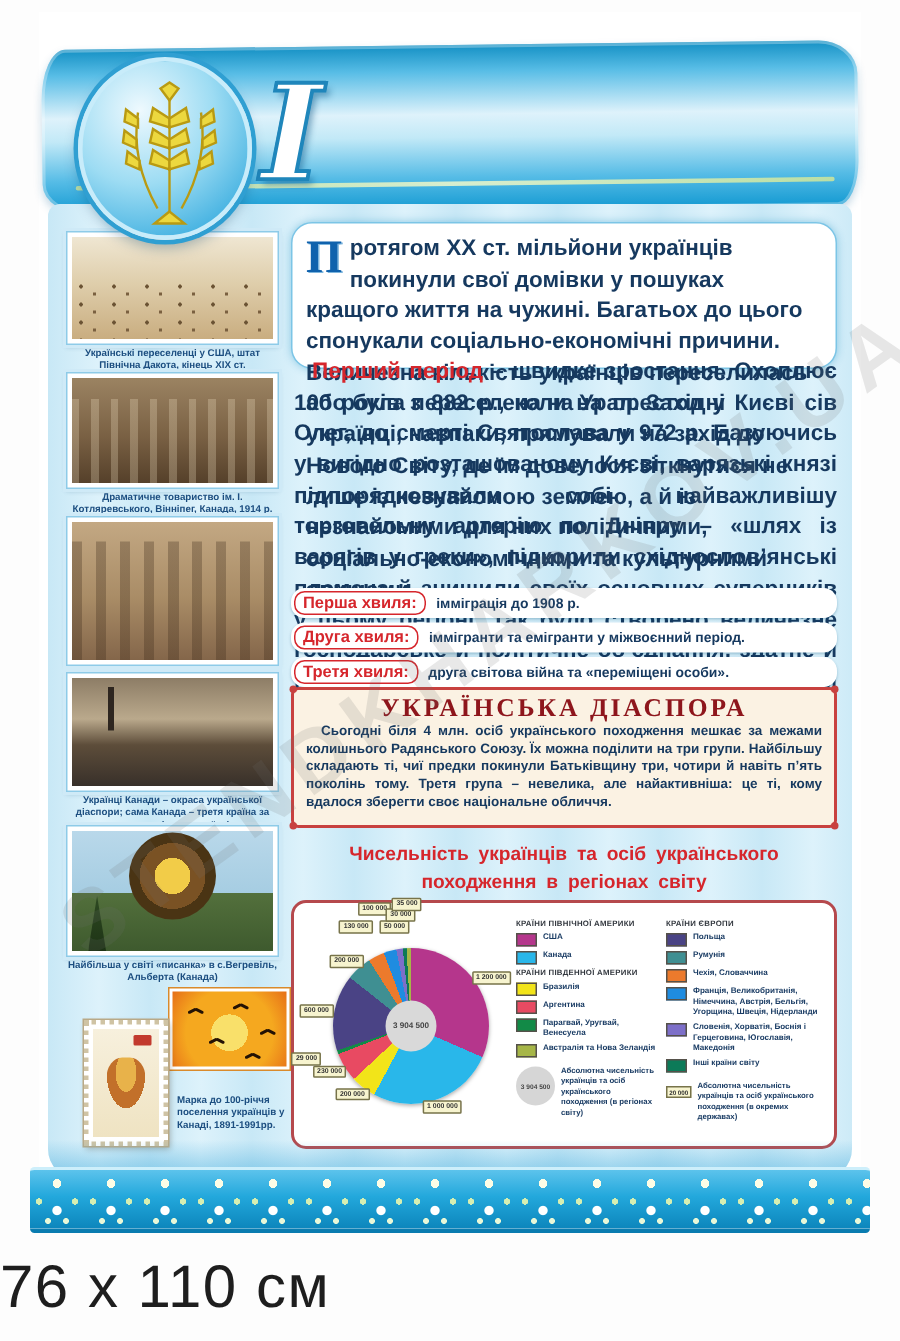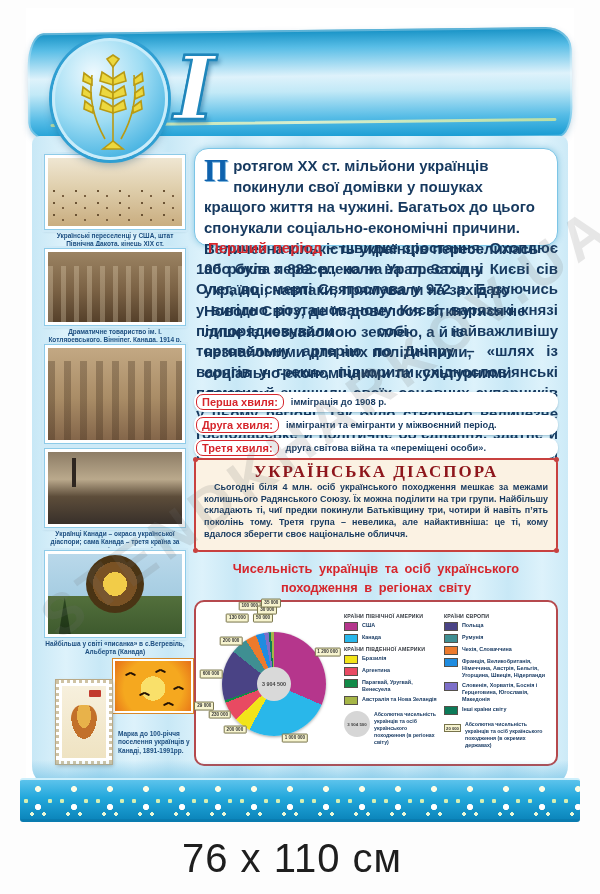--- a/index.html
+++ b/index.html
@@ -141,21 +141,21 @@
       radial-gradient(circle 2px at 12px 34px, #e8f8d8 95%, transparent),
       radial-gradient(circle 2px at 24px 34px, #e8f8d8 95%, transparent),
       linear-gradient(180deg,#5cc3ec 0%,#23a8dc 45%,#0c86bc 100%);
     background-size:36px 44px,36px 44px,36px 44px,36px 44px,36px 44px,36px 44px,100% 100%;
     background-repeat:repeat-x,repeat-x,repeat-x,repeat-x,repeat-x,repeat-x,no-repeat; }
 
   .watermark { position:absolute; left:-60px; top:380px; width:720px; text-align:center;
     transform:rotate(-36deg); font-size:58px; font-weight:700; letter-spacing:7px;
     color:rgba(110,110,110,.16); z-index:9; pointer-events:none; white-space:nowrap; }
 
-  .size-label { position:absolute; left:0; width:584px; top:836px; text-align:center;
+  .size-label { position:absolute; left:0; width:584px; top:836px; text-align:left;
     font-size:40px; color:#1e1e1e; letter-spacing:1px; }
 </style>
 </head>
 <body>
 
 <div class="stage">
   <div class="poster">
 
     <div class="header-band"></div>
 

